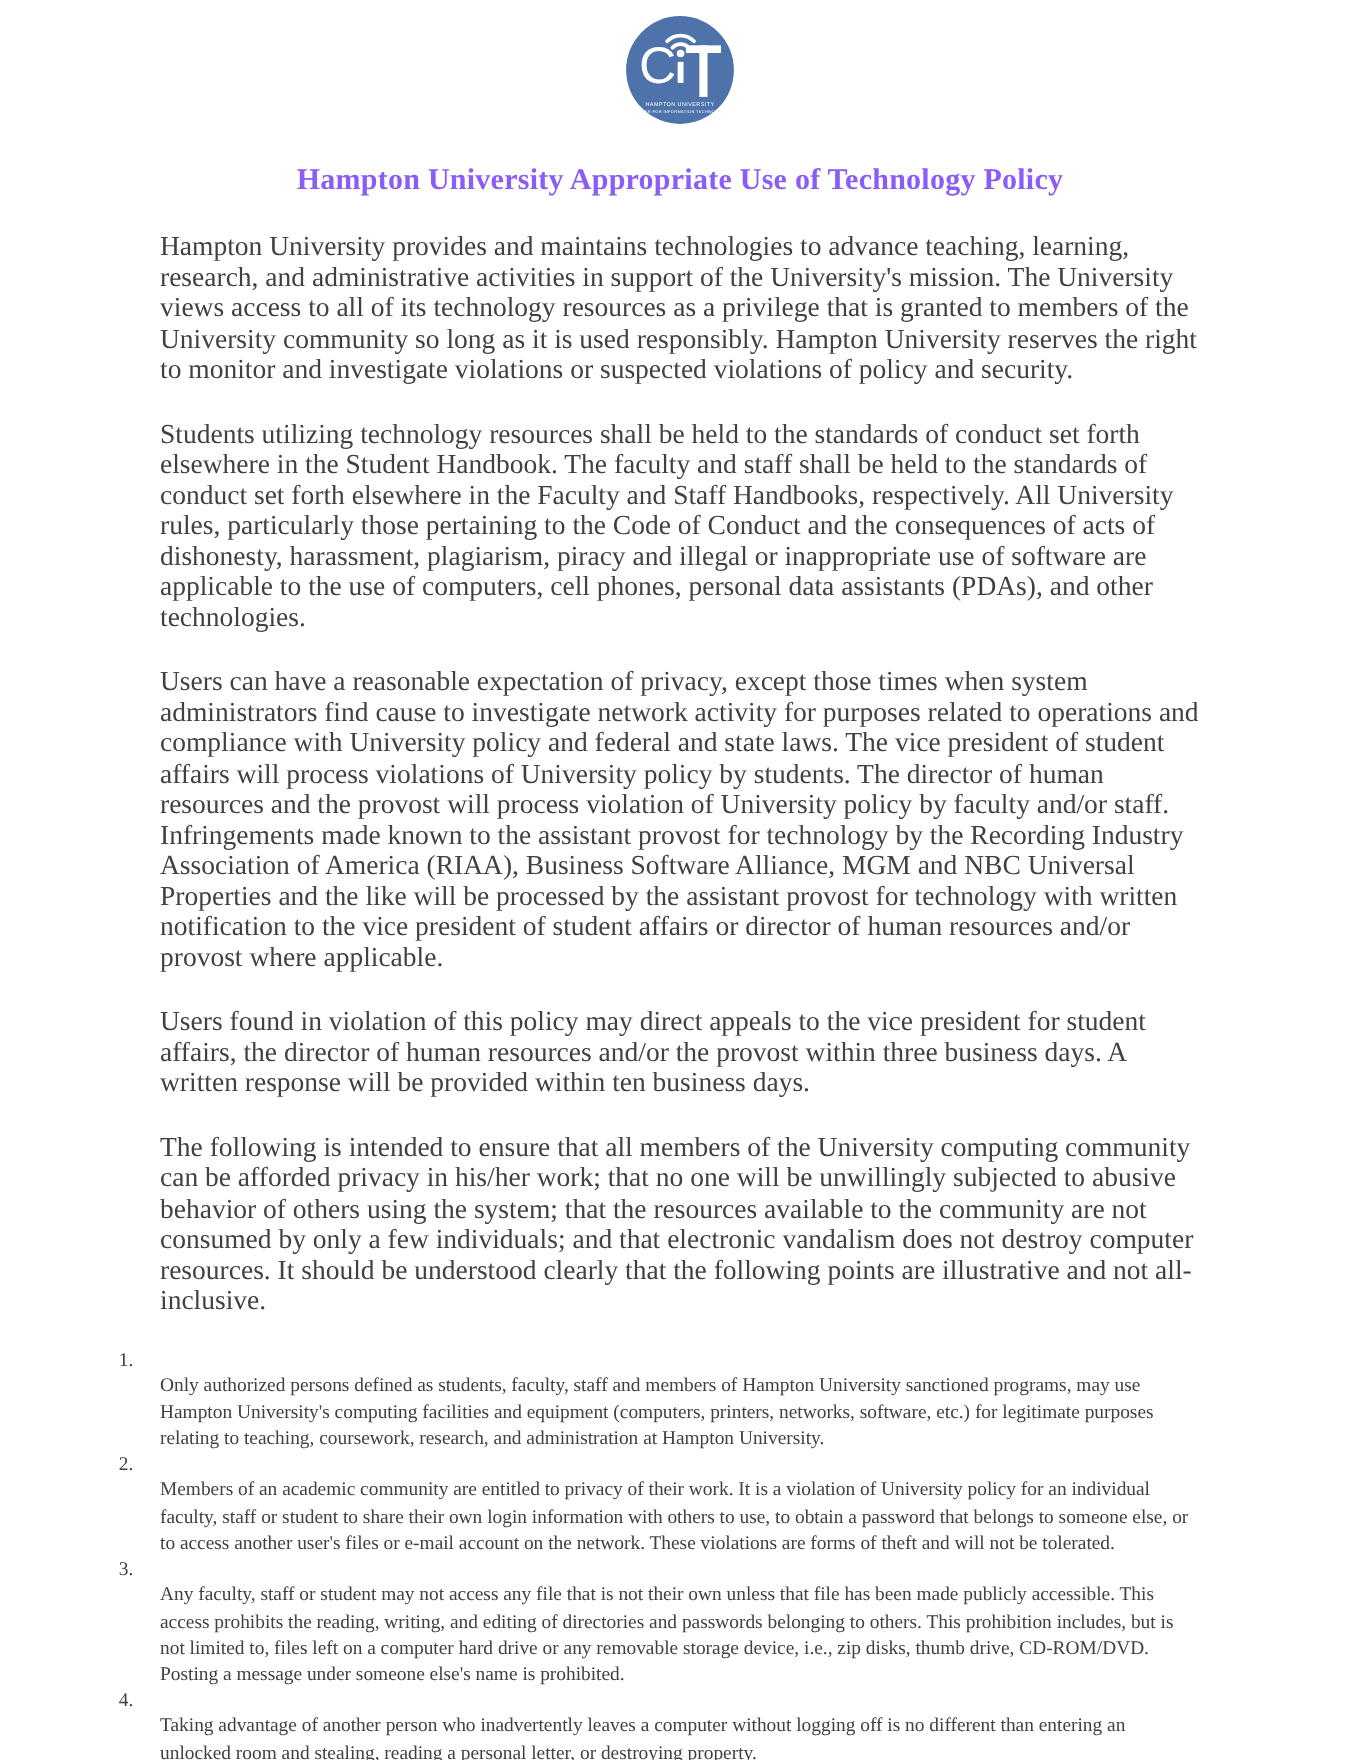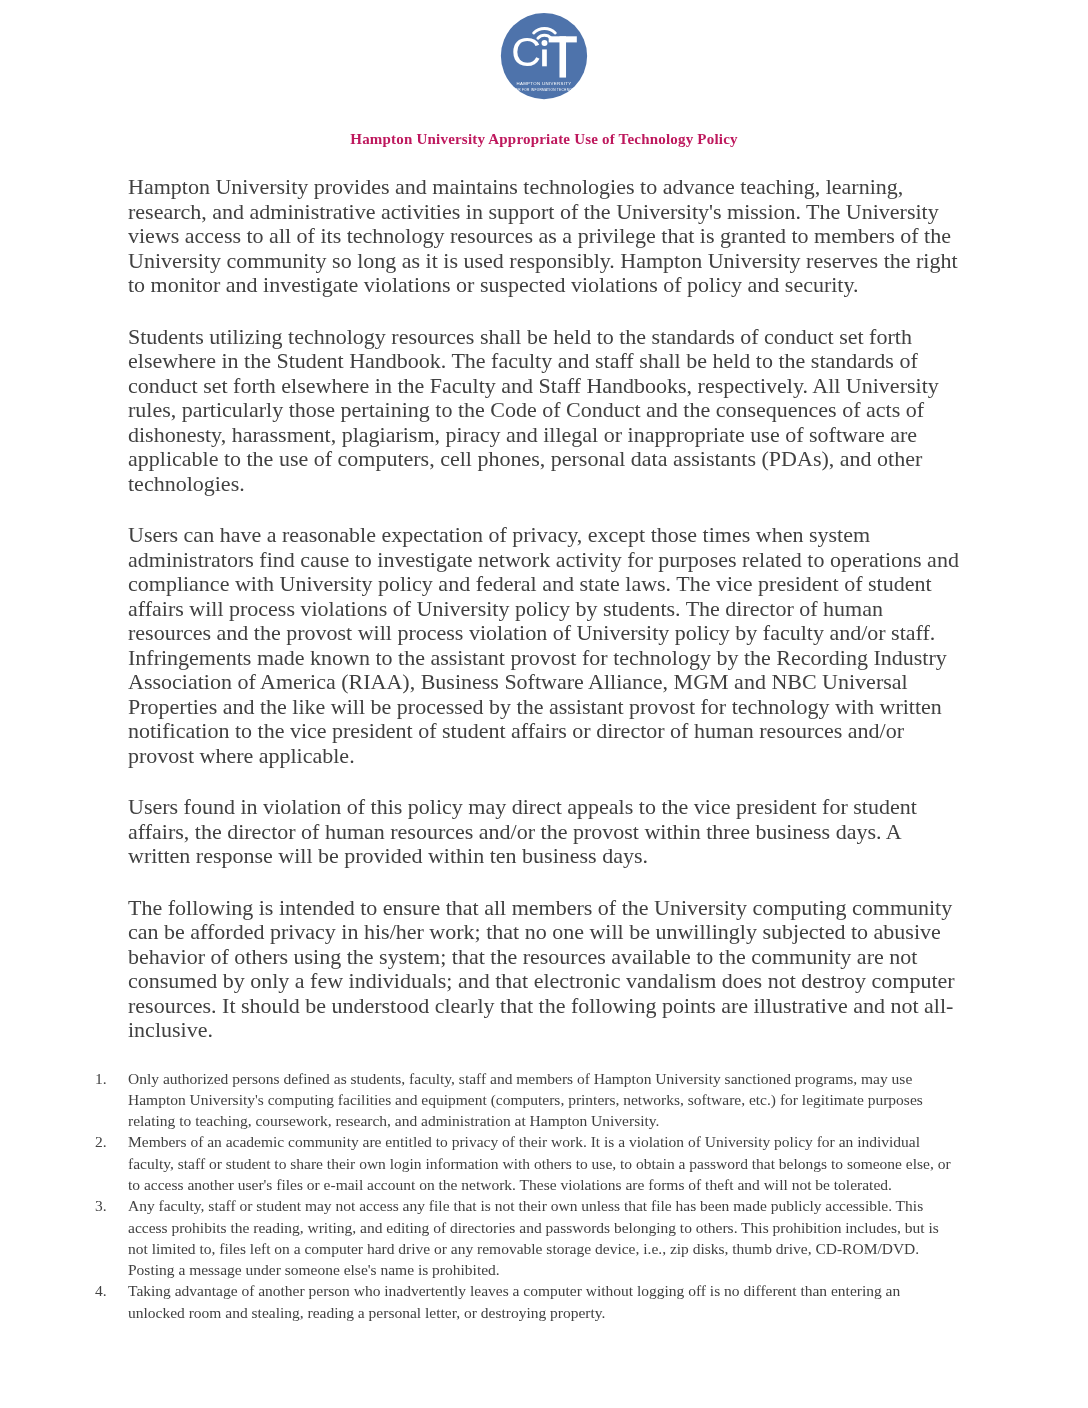--- a/index.html
+++ b/index.html
@@ -21,23 +21,23 @@
     padding-top: 11px;
   }
   .logo-svg {
     width: 94px;
     height: 90px;
     display: block;
   }
   .doc-title {
     margin: 30px 0 0 0;
     text-align: center;
-    font-size: 15px;
+    font-size: 24px;
     font-weight: bold;
-    color: #be185d;
+    color: #8b5cf6;
     letter-spacing: 0.2px;
   }
   .content {
     padding: 0 128px;
     color: #414141;
   }
   .content p {
     margin: 27px 0 0 0;
     font-size: 22px;
     line-height: 24.5px;
@@ -52,20 +52,21 @@
   .list-item {
     display: flex;
     align-items: flex-start;
   }
   .list-item .num {
     flex: none;
     width: 33px;
   }
   .list-item .txt {
     flex: 1;
+    margin-top: 20px;
   }
 </style>
 </head>
 <body>
 
 <div class="page">
 
   <div class="logo-wrap">
     <svg class="logo-svg" viewBox="0 0 100 96">
       <circle cx="50" cy="48" r="46" fill="#4e73ab"></circle>

